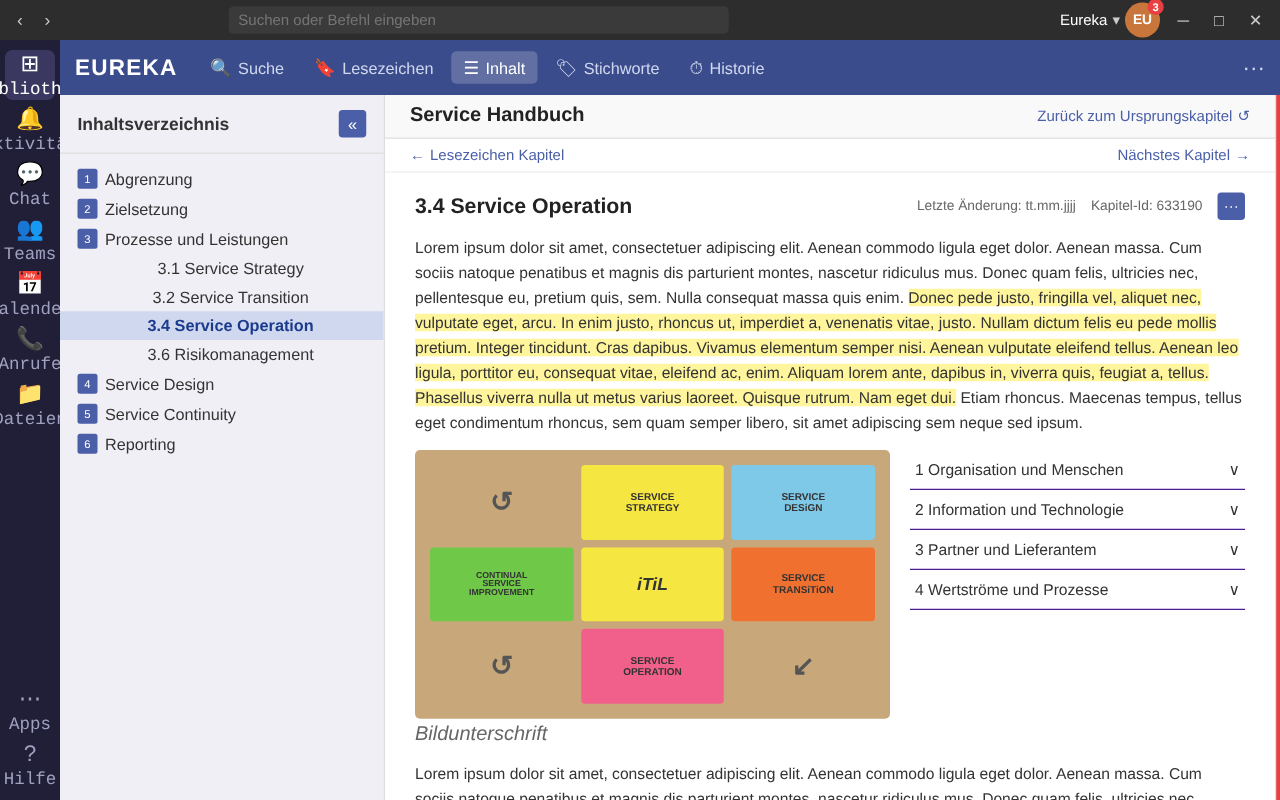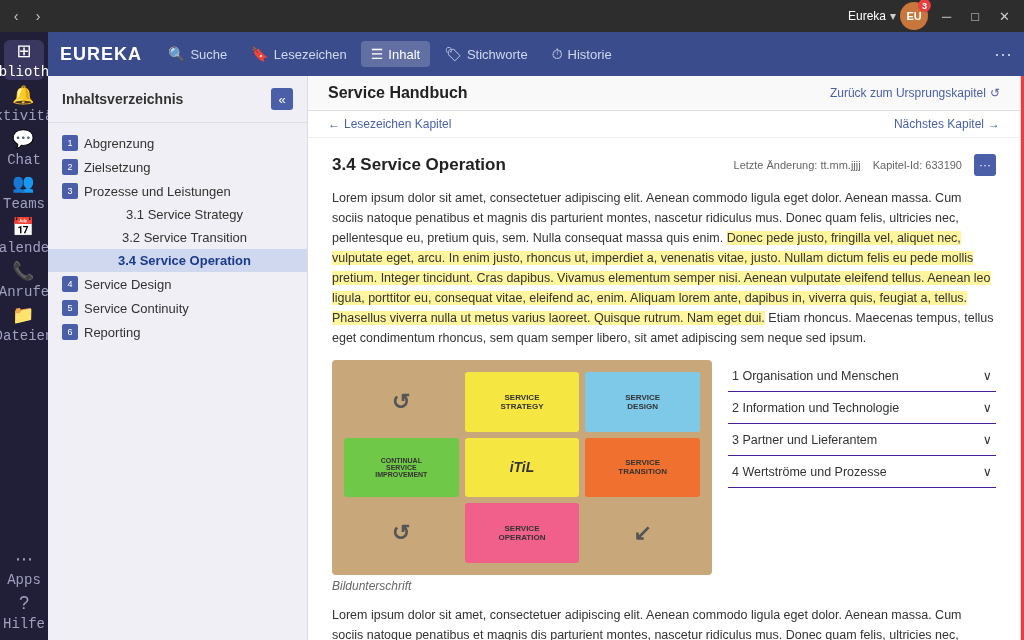--- a/index.html
+++ b/index.html
@@ -131,21 +131,21 @@
     .chapter-header { display: flex; align-items: center; justify-content: space-between; margin-bottom: 12px; }
     .chapter-title { font-size: 17px; font-weight: 600; color: #222; }
     .chapter-meta { display: flex; align-items: center; gap: 12px; font-size: 11px; color: #666; }
     .chapter-action-btn { background: #4a5fa8; color: #fff; border: none; border-radius: 3px; width: 22px; height: 22px; cursor: pointer; display: flex; align-items: center; justify-content: center; font-size: 12px; }
 
     .body-text { font-size: 12.5px; color: #333; line-height: 1.6; margin-bottom: 12px; }
     .highlight { background: #fff59d; }
 
     .content-two-col { display: flex; gap: 16px; margin-top: 12px; }
     .content-image { width: 380px; flex-shrink: 0; }
-    .image-caption { font-size: 12px; color: #666; margin-top: 4px; font-style: italic; }
+    .image-caption { font-size: 16px; color: #666; margin-top: 4px; font-style: italic; }
     .content-accordion { flex: 1; }
     .accordion-item { border-bottom: 1px solid #4c1d95; }
     .accordion-header { display: flex; align-items: center; justify-content: space-between; padding: 8px 4px; cursor: pointer; font-size: 12.5px; color: #333; }
 
     
     .itil-image {
       width: 380px;
       height: 215px;
       background: #c8a87a;
       border-radius: 4px;
@@ -171,20 +171,23 @@
       flex-shrink: 0;
     }
   </style>
 </head>
 <body>
 
 <div class="title-bar">
   <div class="title-bar-controls">
     <button class="tb-btn">‹</button>
     <button class="tb-btn">›</button>
+  </div>
+  <div class="title-bar-search">
+    <input type="text" placeholder="Suchen oder Befehl eingeben" style="">
   </div>
   <div class="title-bar-right">
     <div class="user-badge">
       <span>Eureka</span>
       <span style="color:#ccc">▾</span>
       <div class="user-avatar">
         <span>EU</span>
         <div class="notif-badge">3</div>
       </div>
     </div>
@@ -285,20 +288,23 @@
             <span>Prozesse und Leistungen</span>
           </div>
           <div class="toc-item level2">
             <span>3.1 Service Strategy</span>
           </div>
           <div class="toc-item level2">
             <span>3.2 Service Transition</span>
           </div>
           <div class="toc-item level2 active">
             <span>3.4 Service Operation</span>
+          </div>
+          <div class="toc-item level2">
+            <span>3.6 Risikomanagement</span>
           </div>
           <div class="toc-item">
             <div class="toc-num-box">4</div>
             <span>Service Design</span>
           </div>
           <div class="toc-item">
             <div class="toc-num-box">5</div>
             <span>Service Continuity</span>
           </div>
           <div class="toc-item">

